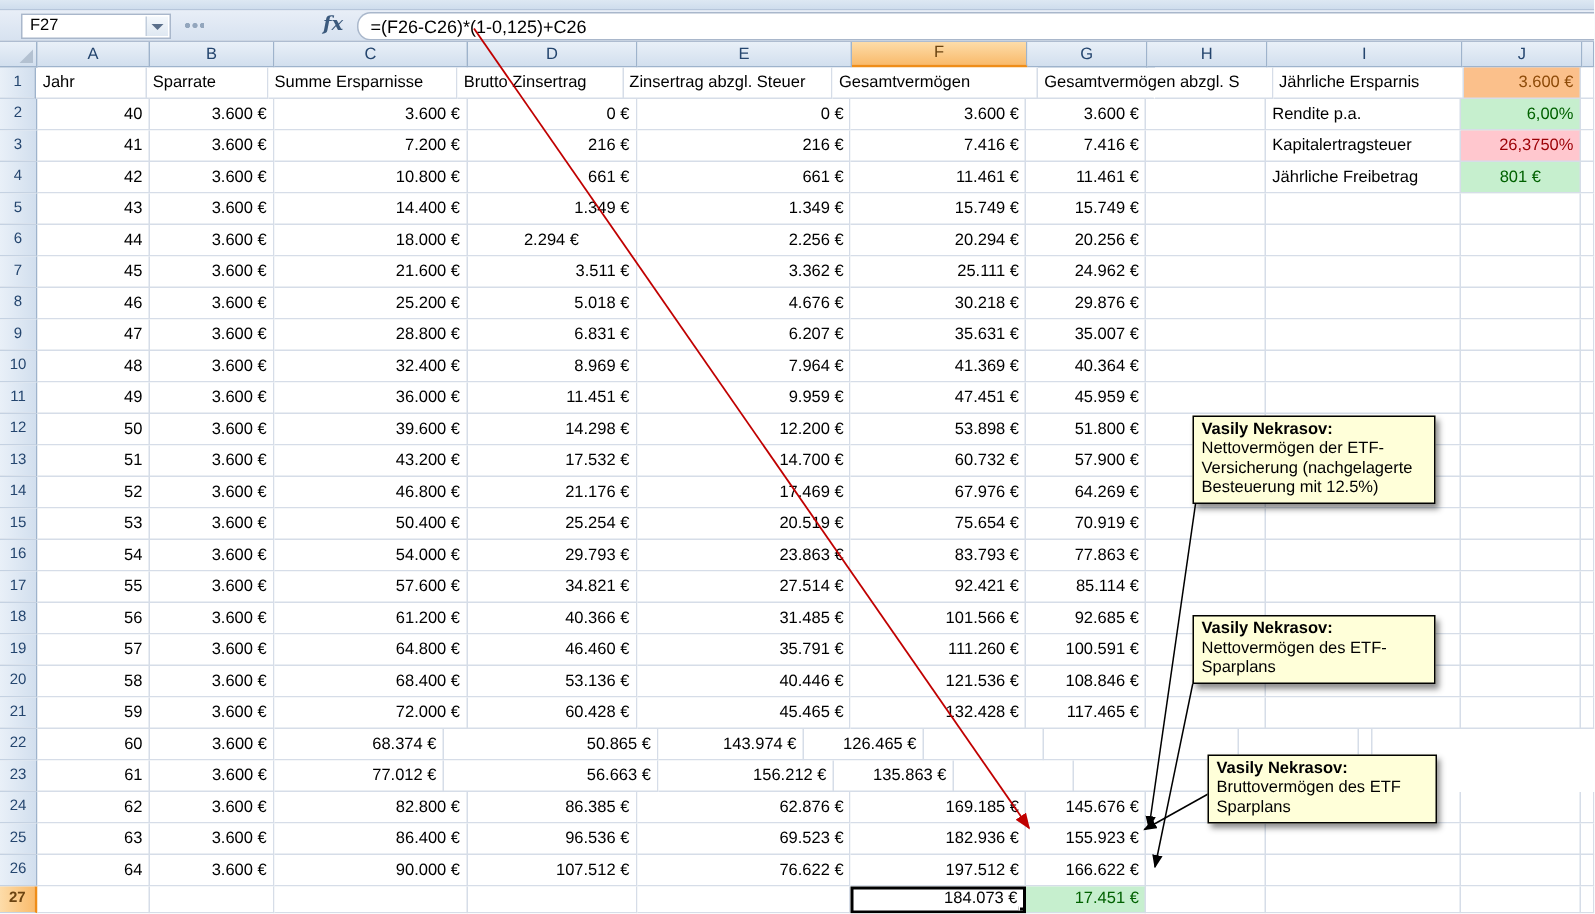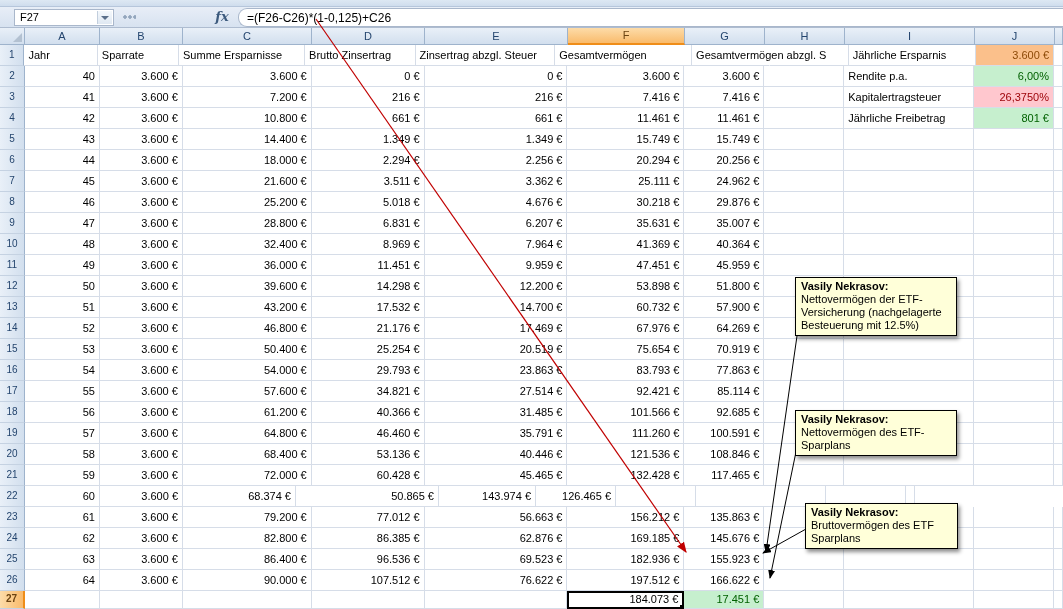--- a/index.html
+++ b/index.html
@@ -152,21 +152,21 @@
         <div class="row-h">4</div>
         <div class="cell num" style="width: 75px;">42</div>
         <div class="cell num" style="width: 83px;">3.600 €</div>
         <div class="cell num" style="width: 129px;">10.800 €</div>
         <div class="cell num" style="width: 113px;">661 €</div>
         <div class="cell num" style="width: 143px;">661 €</div>
         <div class="cell num" style="width: 117px;">11.461 €</div>
         <div class="cell num" style="width: 80px;">11.461 €</div>
         <div class="cell" style="width: 80px;"></div>
         <div class="cell txt" style="width: 130px;">Jährliche Freibetrag</div>
-        <div class="cell num param-green" style="width: 80px;">801 €</div>
+        <div class="cell num param-green" style="width: 80px; text-align: center;">801 €</div>
         <div class="cell filler"></div>
       </div>
       <div class="grid-row">
         <div class="row-h">5</div>
         <div class="cell num" style="width: 75px;">43</div>
         <div class="cell num" style="width: 83px;">3.600 €</div>
         <div class="cell num" style="width: 129px;">14.400 €</div>
         <div class="cell num" style="width: 113px;">1.349 €</div>
         <div class="cell num" style="width: 143px;">1.349 €</div>
         <div class="cell num" style="width: 117px;">15.749 €</div>
@@ -174,21 +174,21 @@
         <div class="cell" style="width: 80px;"></div>
         <div class="cell" style="width: 130px;"></div>
         <div class="cell" style="width: 80px;"></div>
         <div class="cell filler"></div>
       </div>
       <div class="grid-row">
         <div class="row-h">6</div>
         <div class="cell num" style="width: 75px;">44</div>
         <div class="cell num" style="width: 83px;">3.600 €</div>
         <div class="cell num" style="width: 129px;">18.000 €</div>
-        <div class="cell num" style="width: 113px;">2.294 €</div>
+        <div class="cell num" style="width: 113px; text-align: center;">2.294 €</div>
         <div class="cell num" style="width: 143px;">2.256 €</div>
         <div class="cell num" style="width: 117px;">20.294 €</div>
         <div class="cell num" style="width: 80px;">20.256 €</div>
         <div class="cell" style="width: 80px;"></div>
         <div class="cell" style="width: 130px;"></div>
         <div class="cell" style="width: 80px;"></div>
         <div class="cell filler"></div>
       </div>
       <div class="grid-row">
         <div class="row-h">7</div>
@@ -410,21 +410,20 @@
         <div class="cell num" style="width: 80px;">126.465 €</div>
         <div class="cell" style="width: 80px;"></div>
         <div class="cell" style="width: 130px;"></div>
         <div class="cell" style="width: 80px;"></div>
         <div class="cell filler"></div>
       </div>
       <div class="grid-row">
         <div class="row-h">23</div>
         <div class="cell num" style="width: 75px;">61</div>
         <div class="cell num" style="width: 83px;">3.600 €</div>
-        <div class="cell num" style="width: 129px;">79.200 €</div>
         <div class="cell num" style="width: 113px;">77.012 €</div>
         <div class="cell num" style="width: 143px;">56.663 €</div>
         <div class="cell num" style="width: 117px;">156.212 €</div>
         <div class="cell num" style="width: 80px;">135.863 €</div>
         <div class="cell" style="width: 80px;"></div>
         <div class="cell" style="width: 130px;"></div>
         <div class="cell" style="width: 80px;"></div>
         <div class="cell filler"></div>
       </div>
       <div class="grid-row">

